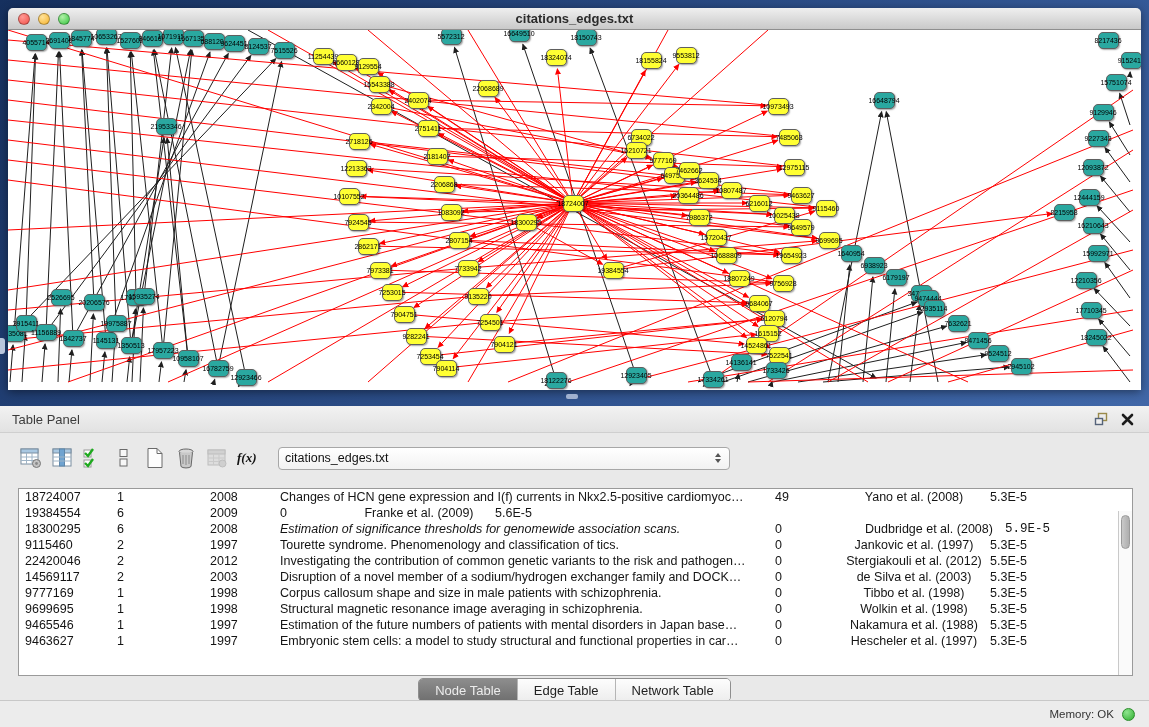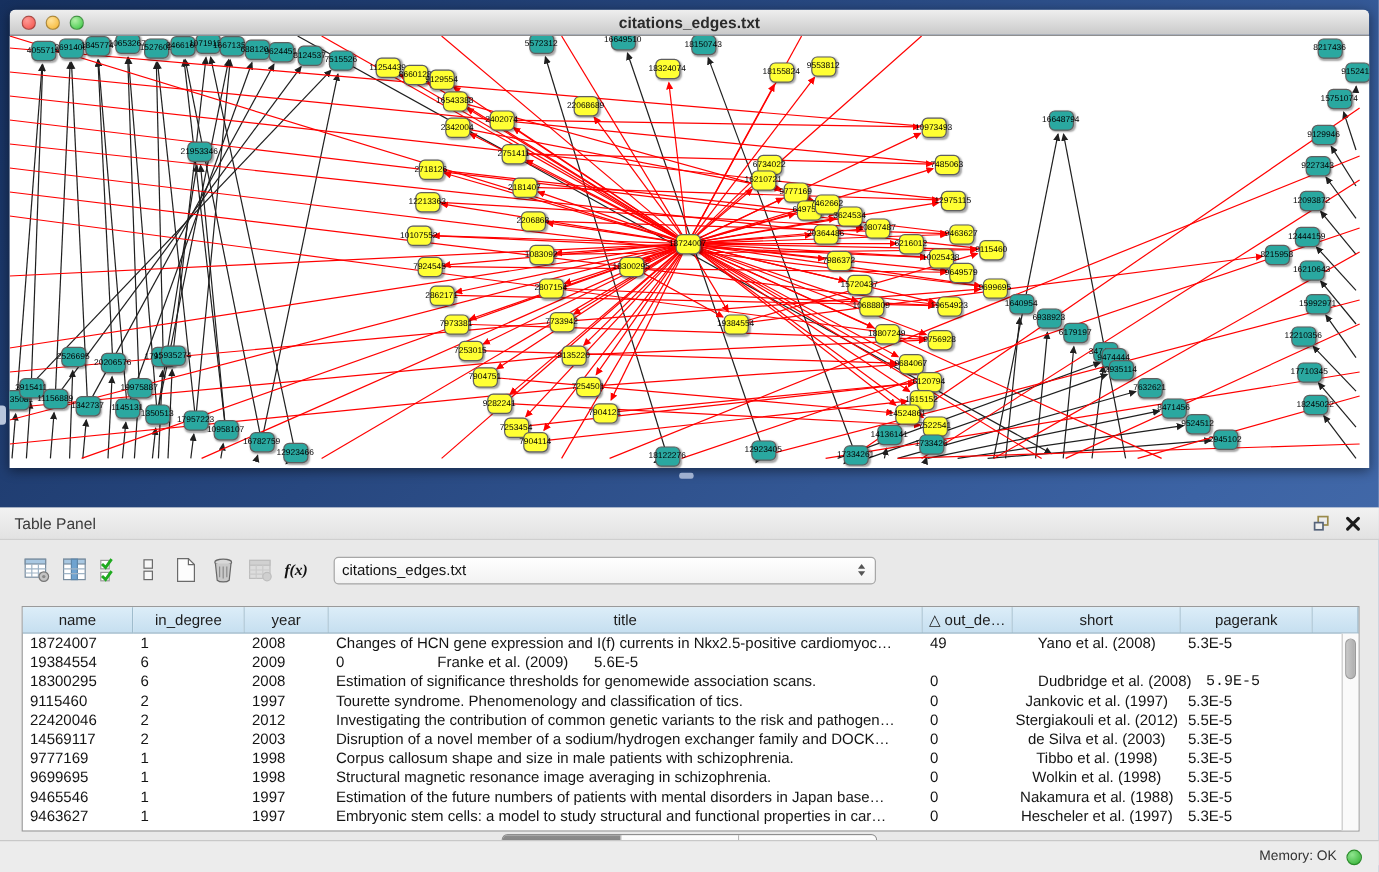--- a/index.html
+++ b/index.html
@@ -21,21 +21,21 @@
   .net-canvas svg { position:absolute; left:0; top:0; }
   .gnode { position:absolute; width:21px; height:17px; border:1px solid #5f5f5f; border-radius:5px;
            box-shadow:1px 1px 1.5px rgba(0,0,0,.35); display:flex; align-items:center; justify-content:center; }
   .gnode span { font-size:7px; color:#000; white-space:nowrap; line-height:7px; }
 
   
   .splitter-grip { position:absolute; left:566px; top:394px; width:12px; height:5px; border-radius:2px; background:#9fb0cf; }
   .edge-grip { position:absolute; left:0; top:338px; width:5px; height:16px; background:#b9c6dc; border-radius:0 3px 3px 0; }
 
   
-  .table-panel { position:absolute; left:0; top:423px; width:1149px; height:298px; background:#e9e9e9; }
+  .table-panel { position:absolute; left:0; top:406px; width:1149px; height:298px; background:#e9e9e9; }
   .panel-header { height:27px; background:linear-gradient(#f2f2f2,#e2e2e2); border-bottom:1px solid #cfcfcf;
                   display:flex; align-items:center; padding:0 12px; }
   .panel-title { font-size:13px; color:#3c3c3c; }
   .panel-header .spacer { flex:1; }
   .hdr-btn { width:20px; height:18px; display:flex; align-items:center; justify-content:center; margin-left:6px; cursor:default; }
 
   .toolbar { display:flex; align-items:center; height:34px; margin-top:8px; padding-left:18px; }
   .tb-icon { width:26px; height:26px; margin-right:5px; display:flex; align-items:center; justify-content:center; }
   .combo { margin-left:12px; width:452px; height:23px; background:linear-gradient(#ffffff,#f2f2f2);
            border:1px solid #a7a7a7; border-radius:4px; display:flex; align-items:center; padding:0 6px; position:relative; }
@@ -735,30 +735,20 @@
         <div class="combo">
         <span class="combo-text">citations_edges.txt</span>
         <span class="combo-arrows">
           <span class="tri-up"></span>
             <span class="tri-dn"></span>
         </span>
       </div>
     </div>
 
     <div class="table-wrap">
-      <div class="thead" id="tableHead">
-          <div class="th" style="width: 92px;">name</div>
-          <div class="th" style="width: 93px;">in_degree</div>
-          <div class="th" style="width: 70px;">year</div>
-          <div class="th" style="width: 495px;">title</div>
-          <div class="th" style="width: 75px;">△ out_de…</div>
-          <div class="th" style="width: 140px;">short</div>
-          <div class="th" style="width: 110px;">pagerank</div>
-          <div class="th" style="flex: 1 1 0%;"></div>
-        </div>
       <div class="tbody" id="tableBody">
           <div class="tr">
             <div class="td" style="width: 92px;">18724007</div>
             <div class="td" style="width: 93px;">1</div>
             <div class="td" style="width: 70px;">2008</div>
             <div class="td" style="width: 495px;">Changes of HCN gene expression and I(f) currents in Nkx2.5-positive cardiomyoc…</div>
             <div class="td" style="width: 75px;">49</div>
             <div class="td center" style="width: 140px;">Yano et al. (2008)</div>
             <div class="td" style="width: 110px;">5.3E-5</div>
           </div>
@@ -767,21 +757,21 @@
             <div class="td" style="width: 93px;">6</div>
             <div class="td" style="width: 70px;">2009</div>
             <div class="td" style="width: 75px;">0</div>
             <div class="td center" style="width: 140px;">Franke et al. (2009)</div>
             <div class="td" style="width: 110px;">5.6E-5</div>
           </div>
           <div class="tr">
             <div class="td" style="width: 92px;">18300295</div>
             <div class="td" style="width: 93px;">6</div>
             <div class="td" style="width: 70px;">2008</div>
-            <div class="td" style="width: 495px;">Estimation of significance thresholds for genomewide association scans.</div>
+            <div class="td" style="width: 495px; font-style: italic;">Estimation of significance thresholds for genomewide association scans.</div>
             <div class="td" style="width: 75px;">0</div>
             <div class="td center" style="width: 140px; margin-left: 15px;">Dudbridge et al. (2008)</div>
             <div class="td" style="width: 110px; font-family: Liberation Mono, monospace;">5.9E-5</div>
           </div>
           <div class="tr">
             <div class="td" style="width: 92px;">9115460</div>
             <div class="td" style="width: 93px;">2</div>
             <div class="td" style="width: 70px;">1997</div>
             <div class="td" style="width: 495px;">Tourette syndrome. Phenomenology and classification of tics.</div>
             <div class="td" style="width: 75px;">0</div>

